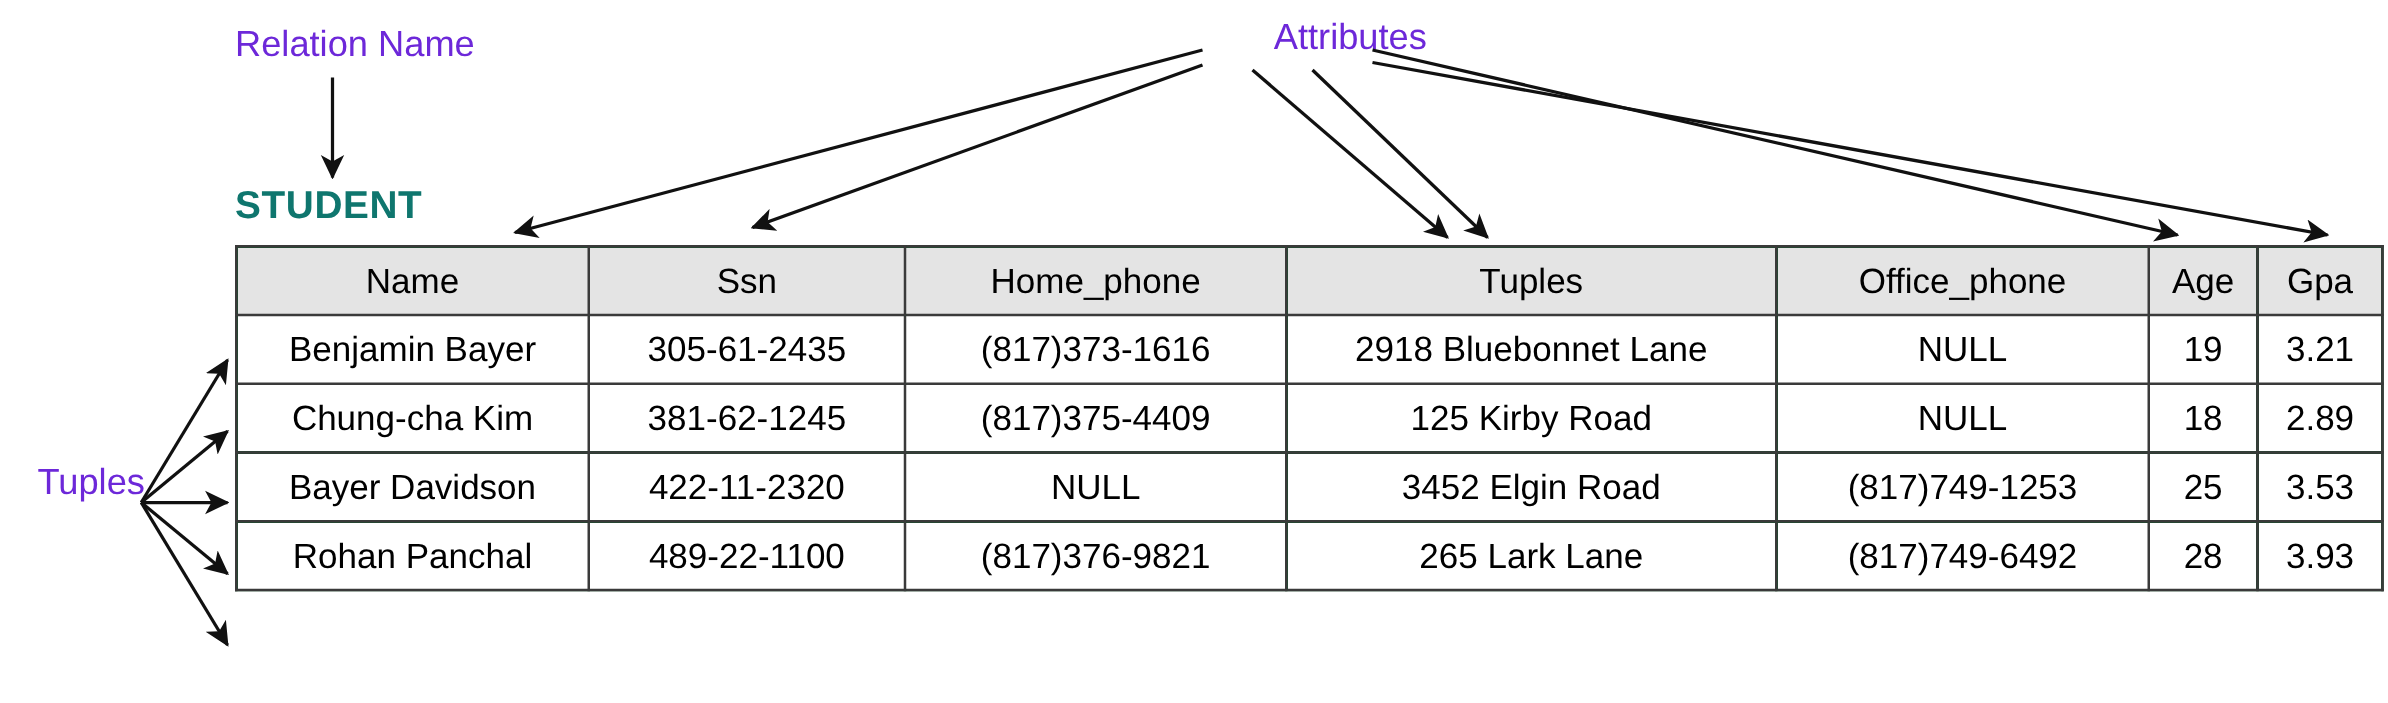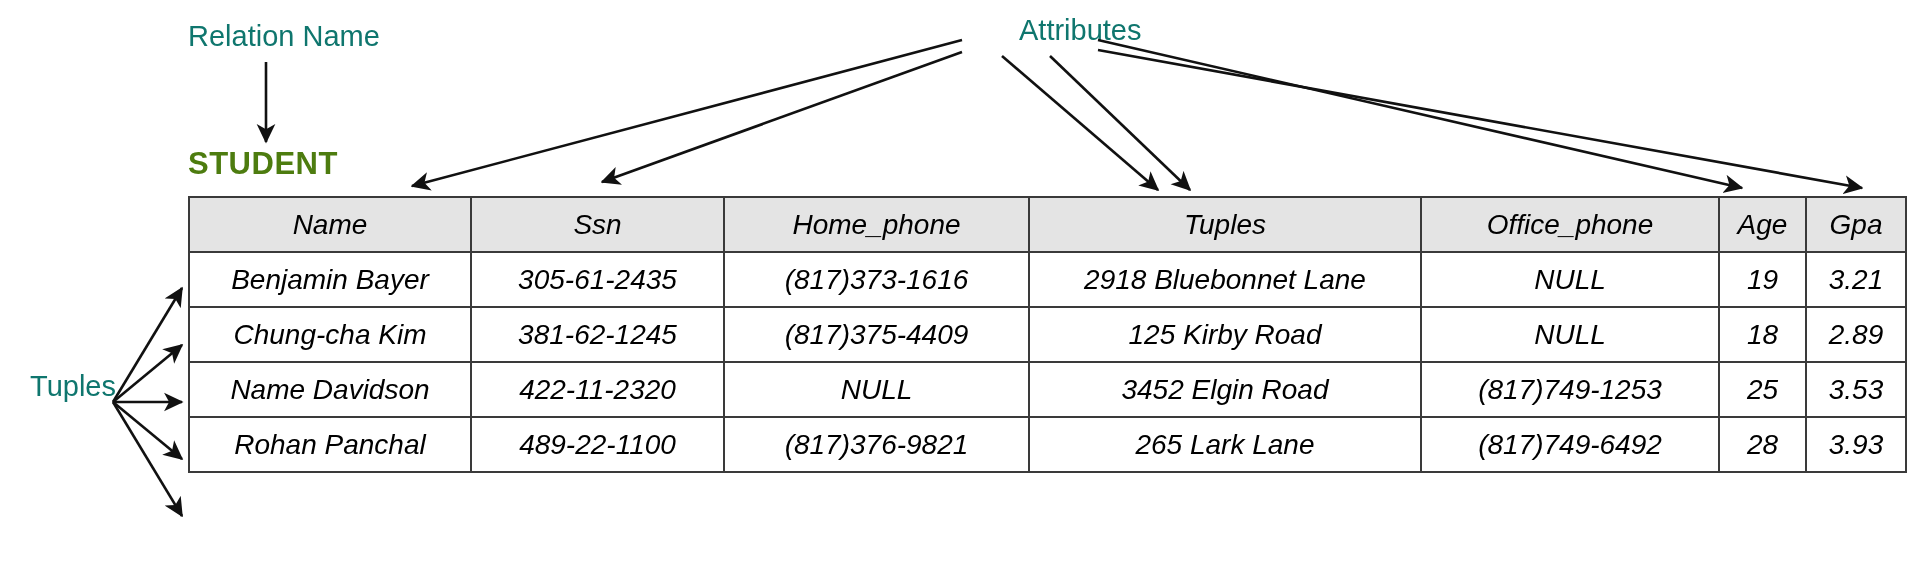--- a/index.html
+++ b/index.html
@@ -15,36 +15,36 @@
     color: #000000;
     overflow: hidden;
   }
 
   
   .label {
     position: absolute;
     font-size: 29px;
     line-height: 1;
     white-space: nowrap;
-    color: #0f766e;
+    color: #6d28d9;
   }
   #relation-name-label { left: 188px; top: 22px; }
   #attributes-label   { left: 975px; top: 16px; margin-left: 44px; }
   #tuples-label       { left: 2px;   top: 372px; margin-left: 28px; }
 
   #relation-title {
     position: absolute;
     left: 188px;
     top: 148px;
     font-size: 31px;
     font-weight: bold;
     letter-spacing: 0.5px;
     line-height: 1;
     white-space: nowrap;
-    color: #4d7c0f;
+    color: #0f766e;
   }
 
   
   #arrows-layer {
     position: absolute;
     left: 0;
     top: 0;
     width: 1910px;
     height: 562px;
     pointer-events: none;
@@ -55,21 +55,20 @@
     position: absolute;
     left: 188px;
     top: 196px;
     width: 1717px;
   }
   table.relation {
     border-collapse: collapse;
     table-layout: fixed;
     width: 1717px;
     background: #14532d;
-    font-style: italic;
   }
   table.relation th,
   table.relation td {
     border: 2px solid #3a3a3a;
     font-size: 28px;
     font-weight: normal;
     height: 53px;
     padding: 0 10px;
     line-height: 1;
     overflow: hidden;
@@ -165,21 +164,21 @@
       <tr>
         <td>Chung-cha Kim</td>
         <td>381-62-1245</td>
         <td>(817)375-4409</td>
         <td>125 Kirby Road</td>
         <td>NULL</td>
         <td class="num">18</td>
         <td class="num">2.89</td>
       </tr>
       <tr>
-        <td>Name Davidson</td>
+        <td>Bayer Davidson</td>
         <td>422-11-2320</td>
         <td>NULL</td>
         <td>3452 Elgin Road</td>
         <td>(817)749-1253</td>
         <td class="num">25</td>
         <td class="num">3.53</td>
       </tr>
       <tr>
         <td>Rohan Panchal</td>
         <td>489-22-1100</td>

